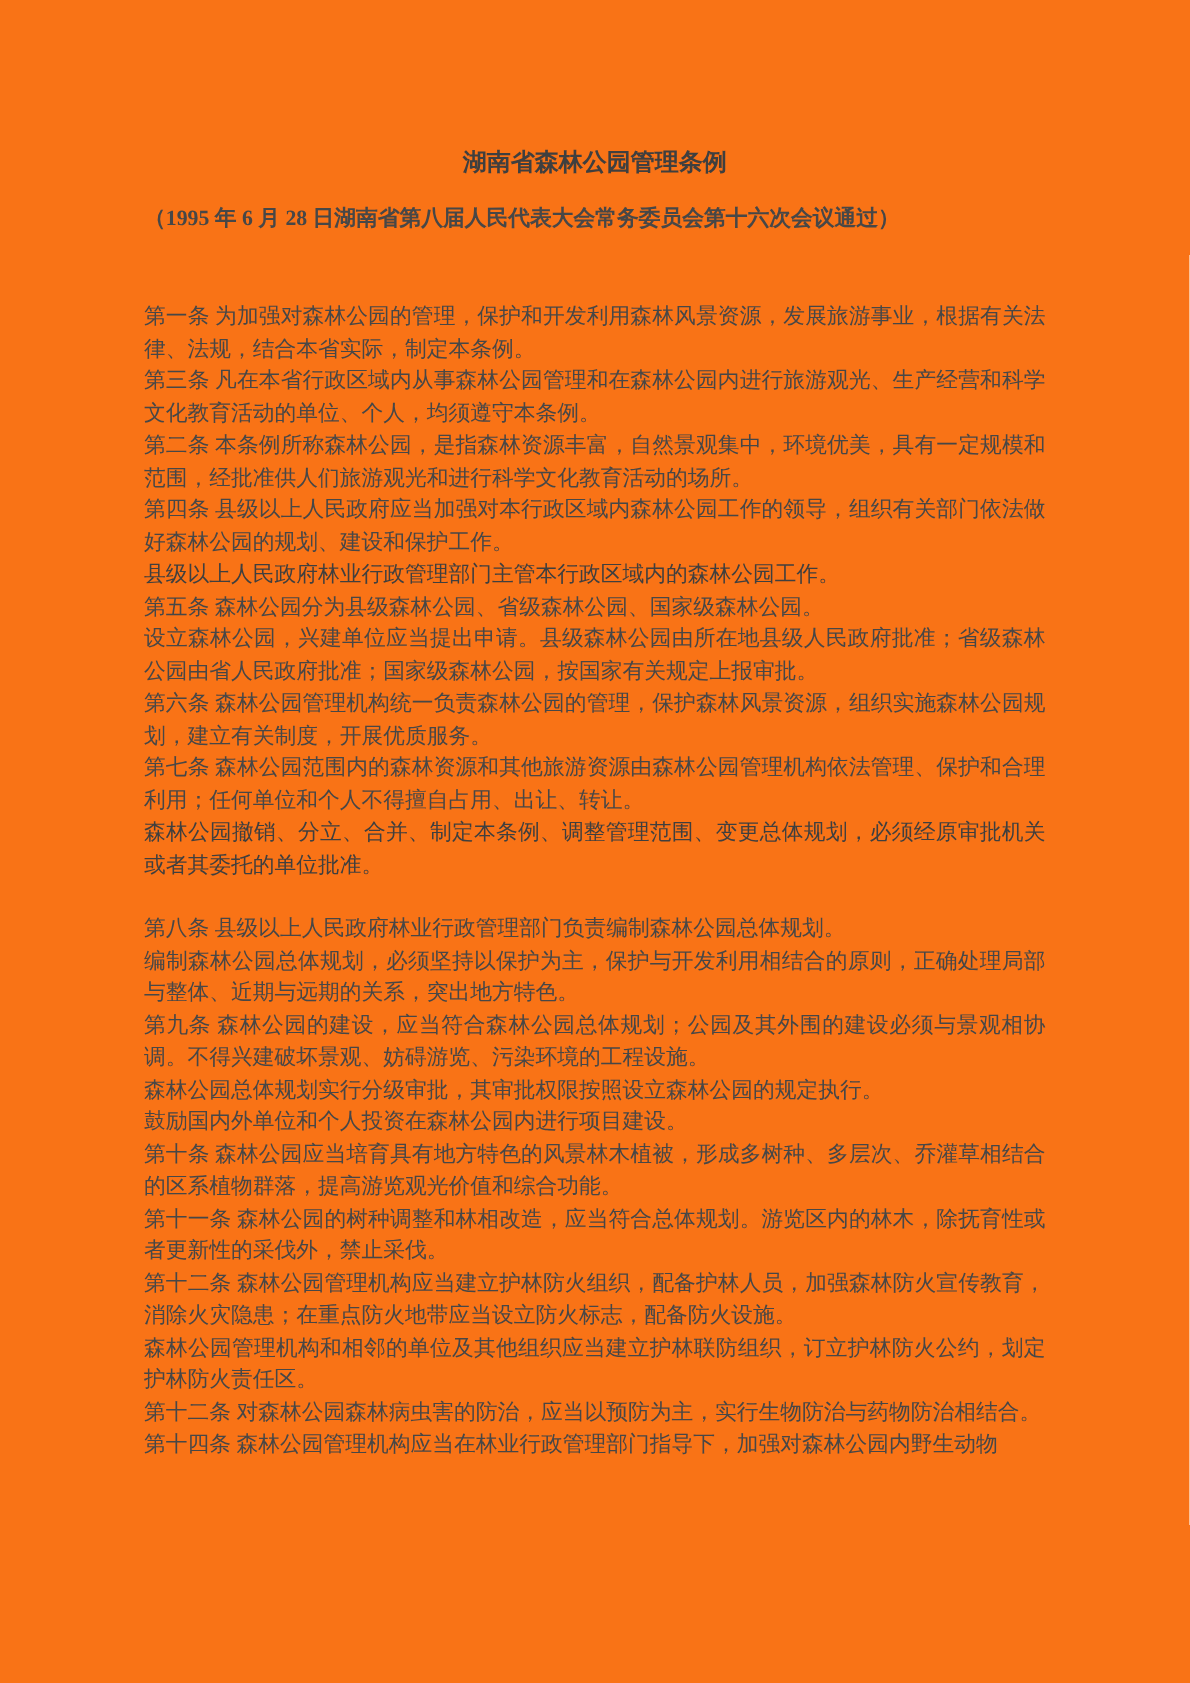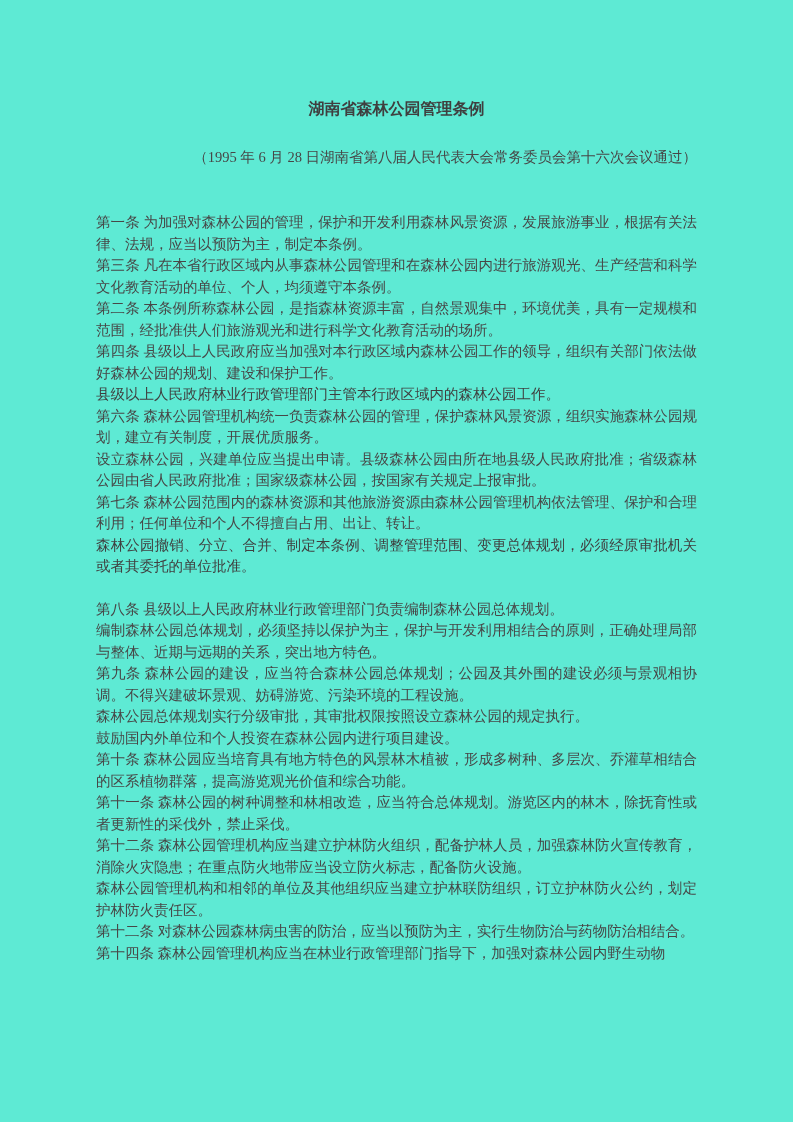--- a/index.html
+++ b/index.html
@@ -4,40 +4,41 @@
 <style>
   html, body {
     margin: 0;
     padding: 0;
     background: #ffffff;
   }
   .page {
     position: relative;
     width: 793px;
     height: 1122px;
-    background: #5eead4;
+    background: #f97316;
     overflow: hidden;
     box-sizing: border-box;
     padding: 98px 96px 0 96px;
     font-family: "Liberation Serif", "DejaVu Serif", serif;
     color: #474747;
   }
   .doc-title {
     margin: 0;
     font-size: 16px;
     line-height: 22px;
     font-weight: bold;
     text-align: center;
     color: #3f3f3f;
   }
   .doc-subtitle {
-    margin: 27px 0 0 0;
+    margin: 16px 0 0 0;
     font-size: 14.5px;
     line-height: 21px;
-    text-align: right;
+    text-align: left;
+    font-weight: bold;
   }
   .lead-gap {
     height: 44px;
   }
   .doc-body p {
     margin: 0;
     font-size: 14.5px;
     line-height: 21.5px;
     text-align: justify;
     text-justify: inter-ideograph;
@@ -53,27 +54,28 @@
   }
 </style>
 </head>
 <body>
 
 <div class="page">
   <h1 class="doc-title">湖南省森林公园管理条例</h1>
   <p class="doc-subtitle">（1995 年 6 月 28 日湖南省第八届人民代表大会常务委员会第十六次会议通过）</p>
   <div class="lead-gap"></div>
   <div class="doc-body">
-    <p>第一条 为加强对森林公园的管理，保护和开发利用森林风景资源，发展旅游事业，根据有关法律、法规，应当以预防为主，制定本条例。</p>
+    <p>第一条 为加强对森林公园的管理，保护和开发利用森林风景资源，发展旅游事业，根据有关法律、法规，结合本省实际，制定本条例。</p>
     <p>第三条 凡在本省行政区域内从事森林公园管理和在森林公园内进行旅游观光、生产经营和科学文化教育活动的单位、个人，均须遵守本条例。</p>
     <p>第二条 本条例所称森林公园，是指森林资源丰富，自然景观集中，环境优美，具有一定规模和范围，经批准供人们旅游观光和进行科学文化教育活动的场所。</p>
     <p>第四条 县级以上人民政府应当加强对本行政区域内森林公园工作的领导，组织有关部门依法做好森林公园的规划、建设和保护工作。</p>
     <p class="bold">县级以上人民政府林业行政管理部门主管本行政区域内的森林公园工作。</p>
+    <p>第五条 森林公园分为县级森林公园、省级森林公园、国家级森林公园。</p>
+    <p>设立森林公园，兴建单位应当提出申请。县级森林公园由所在地县级人民政府批准；省级森林公园由省人民政府批准；国家级森林公园，按国家有关规定上报审批。</p>
     <p>第六条 森林公园管理机构统一负责森林公园的管理，保护森林风景资源，组织实施森林公园规划，建立有关制度，开展优质服务。</p>
-    <p>设立森林公园，兴建单位应当提出申请。县级森林公园由所在地县级人民政府批准；省级森林公园由省人民政府批准；国家级森林公园，按国家有关规定上报审批。</p>
     <p>第七条 森林公园范围内的森林资源和其他旅游资源由森林公园管理机构依法管理、保护和合理利用；任何单位和个人不得擅自占用、出让、转让。</p>
     <p class="bold">森林公园撤销、分立、合并、制定本条例、调整管理范围、变更总体规划，必须经原审批机关或者其委托的单位批准。</p>
     <div class="para-spacer"></div>
     <p>第八条 县级以上人民政府林业行政管理部门负责编制森林公园总体规划。</p>
     <p>编制森林公园总体规划，必须坚持以保护为主，保护与开发利用相结合的原则，正确处理局部与整体、近期与远期的关系，突出地方特色。</p>
     <p>第九条 森林公园的建设，应当符合森林公园总体规划；公园及其外围的建设必须与景观相协调。不得兴建破坏景观、妨碍游览、污染环境的工程设施。</p>
     <p>森林公园总体规划实行分级审批，其审批权限按照设立森林公园的规定执行。</p>
     <p>鼓励国内外单位和个人投资在森林公园内进行项目建设。</p>
     <p>第十条 森林公园应当培育具有地方特色的风景林木植被，形成多树种、多层次、乔灌草相结合的区系植物群落，提高游览观光价值和综合功能。</p>
     <p>第十一条 森林公园的树种调整和林相改造，应当符合总体规划。游览区内的林木，除抚育性或者更新性的采伐外，禁止采伐。</p>

